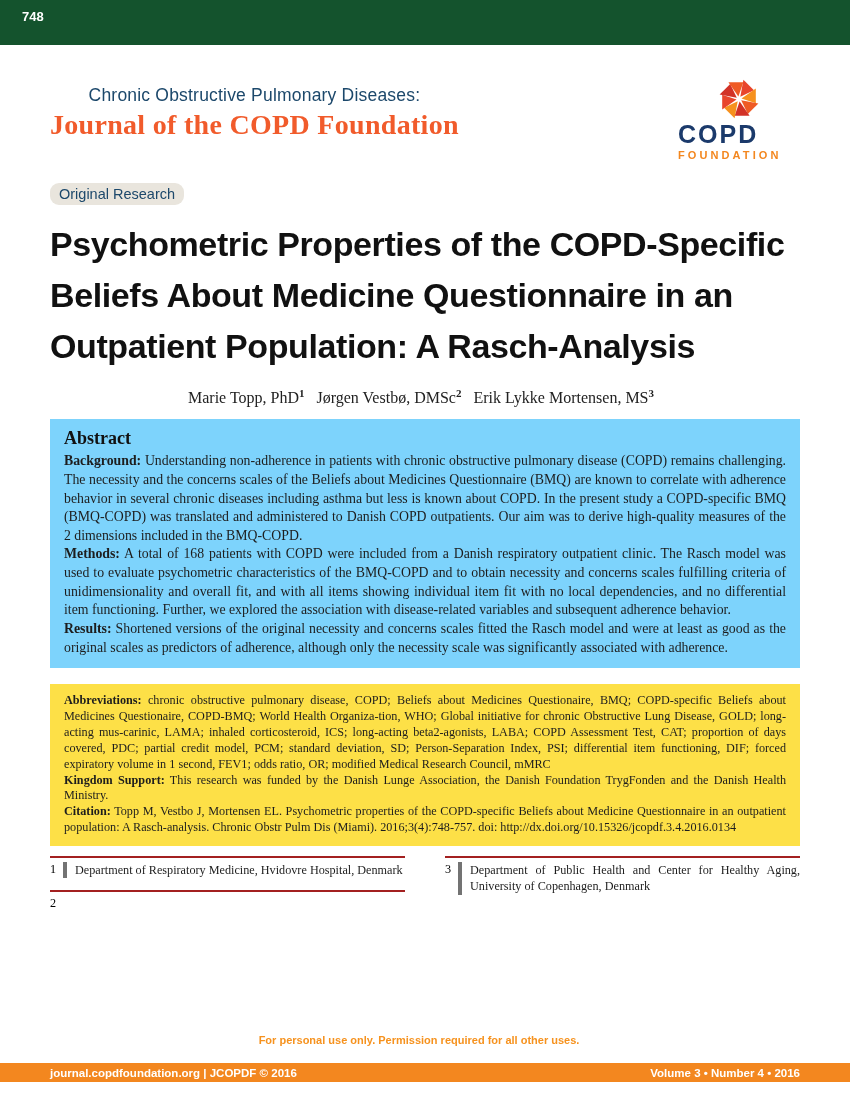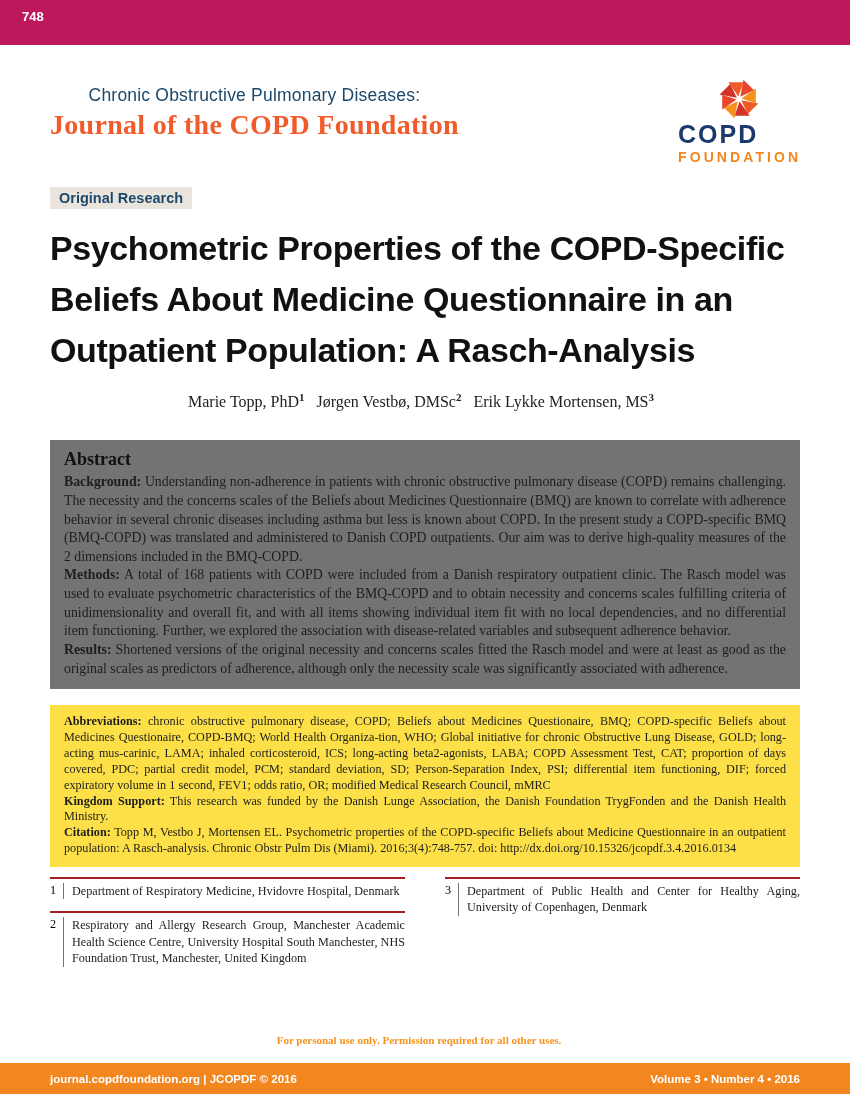--- a/index.html
+++ b/index.html
@@ -1,78 +1,78 @@
 <!DOCTYPE html>
 <html><head>
 <meta charset="utf-8">
 <style>
   * { margin:0; padding:0; box-sizing:border-box; }
   body { background:#ffffff; }
   .page {
     width:850px; height:1100px; position:relative; background:#ffffff;
     font-family:"Liberation Serif", serif; overflow:hidden; margin:0 auto;
   }
-  .topbar { height:45px; background:#be185d; padding:7px 0 0 22px; }
+  .topbar { height:45px; background:#14532d; padding:7px 0 0 22px; }
   .pagenum { color:#ffffff; font-family:"Liberation Sans", sans-serif; font-weight:bold; font-size:13px; }
   .content { padding:0 50px; }
 
   .masthead { margin-top:40px; display:flex; justify-content:space-between; align-items:flex-start; }
   .mast-text { display:inline-block; }
   .journal-line1 {
     font-family:"Liberation Sans", sans-serif; font-weight:normal; font-size:17.5px;
     color:#1C486B; text-align:center; letter-spacing:0.2px;
   }
   .journal-line2 {
     font-family:"Liberation Serif", serif; font-weight:bold; font-size:28px;
     color:#F15B2B; margin-top:3px; letter-spacing:0.3px;
   }
   .logo { width:122px; text-align:left; margin-top:-8px; }
   .logo svg { width:48px; height:44px; display:block; margin:0 auto; }
   .logo-word {
     font-family:"Liberation Sans", sans-serif; font-weight:bold; font-size:25px;
     color:#1B3A6B; letter-spacing:2px; line-height:1; margin-top:1px;
   }
   .logo-sub {
-    font-family:"Liberation Sans", sans-serif; font-weight:bold; font-size:14px;
+    font-family:"Liberation Sans", sans-serif; font-weight:bold; font-size:11px;
     color:#F3871F; letter-spacing:3.1px; margin-top:2px;
   }
 
   .badge {
     display:inline-block; margin-top:22px; background:#E9E5DD; color:#1C486B;
-    font-family:"Liberation Sans", sans-serif; font-weight:bold; font-size:14.5px; padding:3px 9px;
+    font-family:"Liberation Sans", sans-serif; font-weight:normal; font-size:14.5px; padding:3px 9px;border-radius:9px;
   }
   .title {
     margin-top:14px; font-family:"Liberation Sans", sans-serif; font-weight:bold;
     font-size:34px; line-height:1.5; color:#111111; letter-spacing:-0.4px;
   }
   .authors { margin-top:15px; font-size:16px; color:#222222;text-align:center; }
   .author { margin-right:8px; }
   .author sup { font-size:11px; font-weight:bold; }
 
-  .abstract { margin-top:29px; background:#737373; padding:9px 14px 11px; }
+  .abstract { margin-top:12px; background:#7dd3fc; padding:9px 14px 11px; }
   .abstract-heading { font-size:18px; font-weight:bold; color:#111111; margin-bottom:3px; }
   .absec { font-size:13.8px; line-height:1.35; text-align:justify; color:#1d1d1d; }
 
   .infobox { margin-top:16px; background:#fde047; padding:9px 14px 10px; }
   .infoitem { font-size:12.2px; line-height:1.3; text-align:justify; color:#1d1d1d; }
 
   .affils { margin-top:10px; display:grid; grid-template-columns:1fr 1fr; column-gap:40px; }
   .affil { border-top:2px solid #A32020; padding-top:4px; margin-bottom:12px; display:flex; }
   .affil .num { width:13px; flex:none; font-size:12.2px; }
   .affil .txt {
-    border-left:1px solid #737373; padding-left:8px; text-align:justify;
+    border-left:4px solid #737373; padding-left:8px; text-align:justify;
     font-size:12.2px; line-height:1.35; color:#1d1d1d;
   }
 
   .usage-note {
     position:absolute; left:0; right:12px; top:1034px; text-align:center;
-    color:#F6921E; font-family:Liberation Serif, serif; font-weight:bold; font-size:11px;
+    color:#F6921E; font-family:Liberation Sans, sans-serif; font-weight:bold; font-size:11px;
   }
   .bottombar {
-    position:absolute; left:0; right:0; top:1063px; height:31px; background:#F3871F;
+    position:absolute; left:0; right:0; top:1063px; height:19px; background:#F3871F;
     display:flex; justify-content:space-between; align-items:center; padding:0 50px;
     color:#ffffff; font-family:"Liberation Sans", sans-serif; font-weight:bold; font-size:11.5px;
   }
 </style>
 </head>
 <body>
 
 <div class="page">
 
   <header class="topbar">
@@ -128,21 +128,20 @@
     </section>
 
     <div class="affils">
       <div>
         <div class="affil">
           <span class="num">1</span>
           <span class="txt">Department of Respiratory Medicine, Hvidovre Hospital, Denmark</span>
         </div>
         <div class="affil">
           <span class="num">2</span>
-          <span class="txt">Respiratory and Allergy Research Group, Manchester Academic Health Science Centre, University Hospital South Manchester, NHS Foundation Trust, Manchester, United Kingdom</span>
         </div>
       </div>
       <div>
         <div class="affil">
           <span class="num">3</span>
           <span class="txt">Department of Public Health and Center for Healthy Aging, University of Copenhagen, Denmark</span>
         </div>
       </div>
     </div>
 

